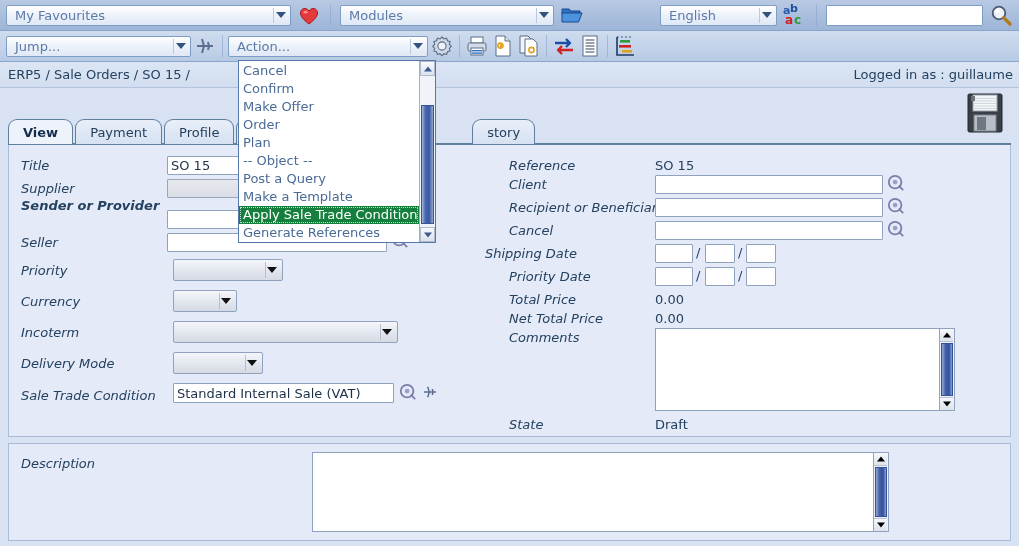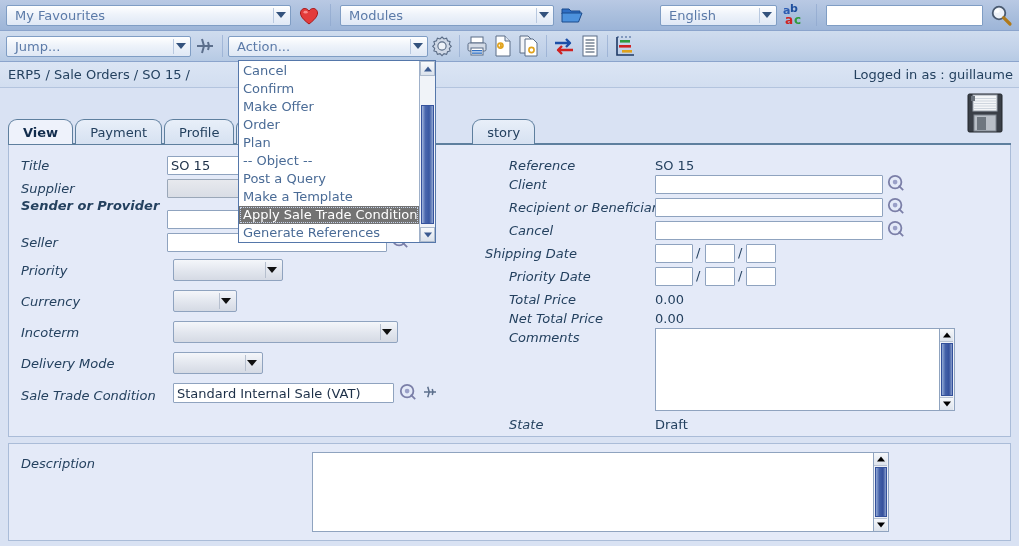--- a/index.html
+++ b/index.html
@@ -176,21 +176,21 @@
     position: absolute; left: 238px; top: 60px; width: 198px; height: 183px;
     background: #ffffff; border: 1px solid #5577aa;
     z-index: 50; overflow: hidden;
   }
   .menu-list { position:absolute; left:0; top:0; right:16px; bottom:0; padding-top:1px;}
   .mi {
     height: 18px; line-height:18px; padding: 0 4px 0 4px;
     font-size: 13px; color: #4a6b96; white-space: nowrap;
   }
   .mi.selected {
-    background: #737373; color:#ffffff;
+    background: #15803d; color:#ffffff;
     outline: 1px dotted #c8d4ea; outline-offset:-2px;
   }
   .menu-scroll {
     position:absolute; right:0; top:0; width:16px; bottom:0;
     background:#f0f3f8; border-left:1px solid #9fb0c9;
   }
   .menu-scroll .up, .menu-scroll .dn {
     position:absolute; left:0; width:15px; height:15px;
     background: linear-gradient(to bottom,#f8fafc,#dbe2ec);
     border:1px solid #aebbcd;

